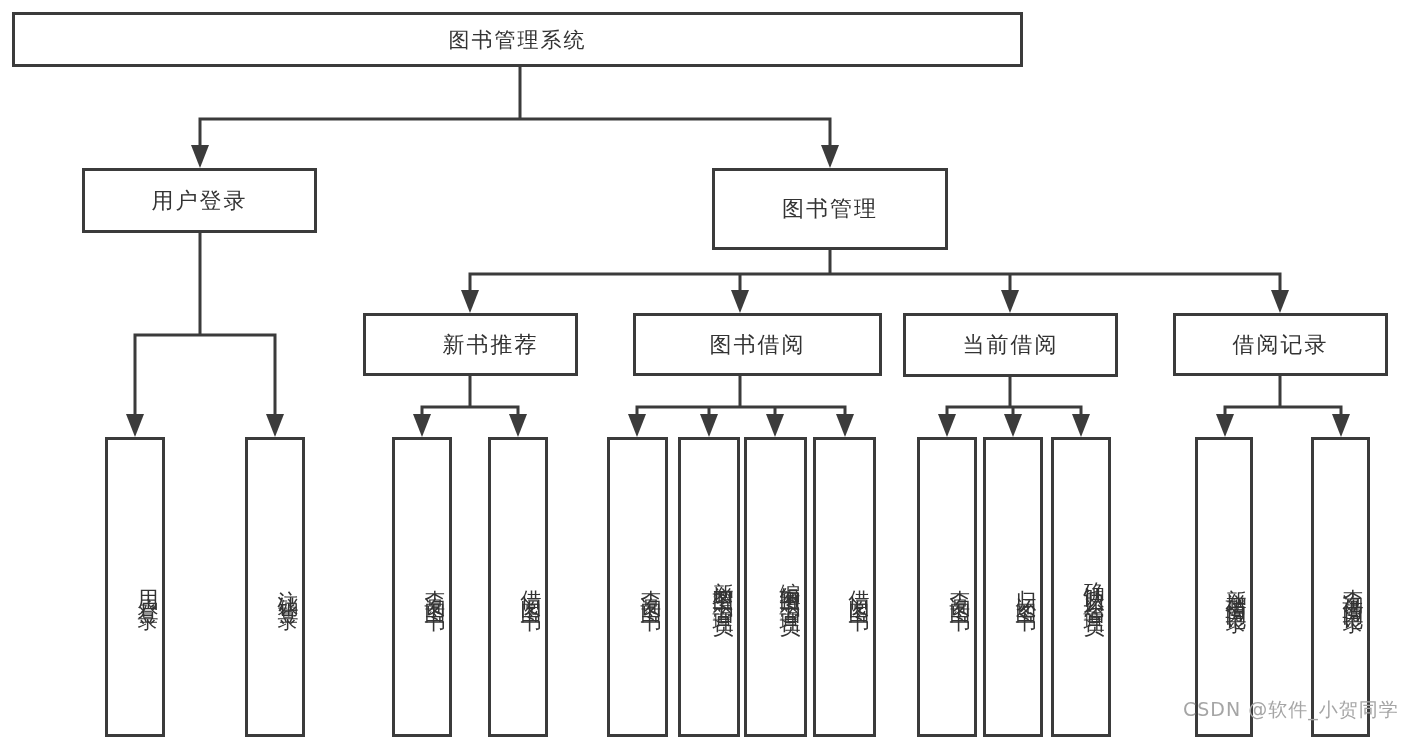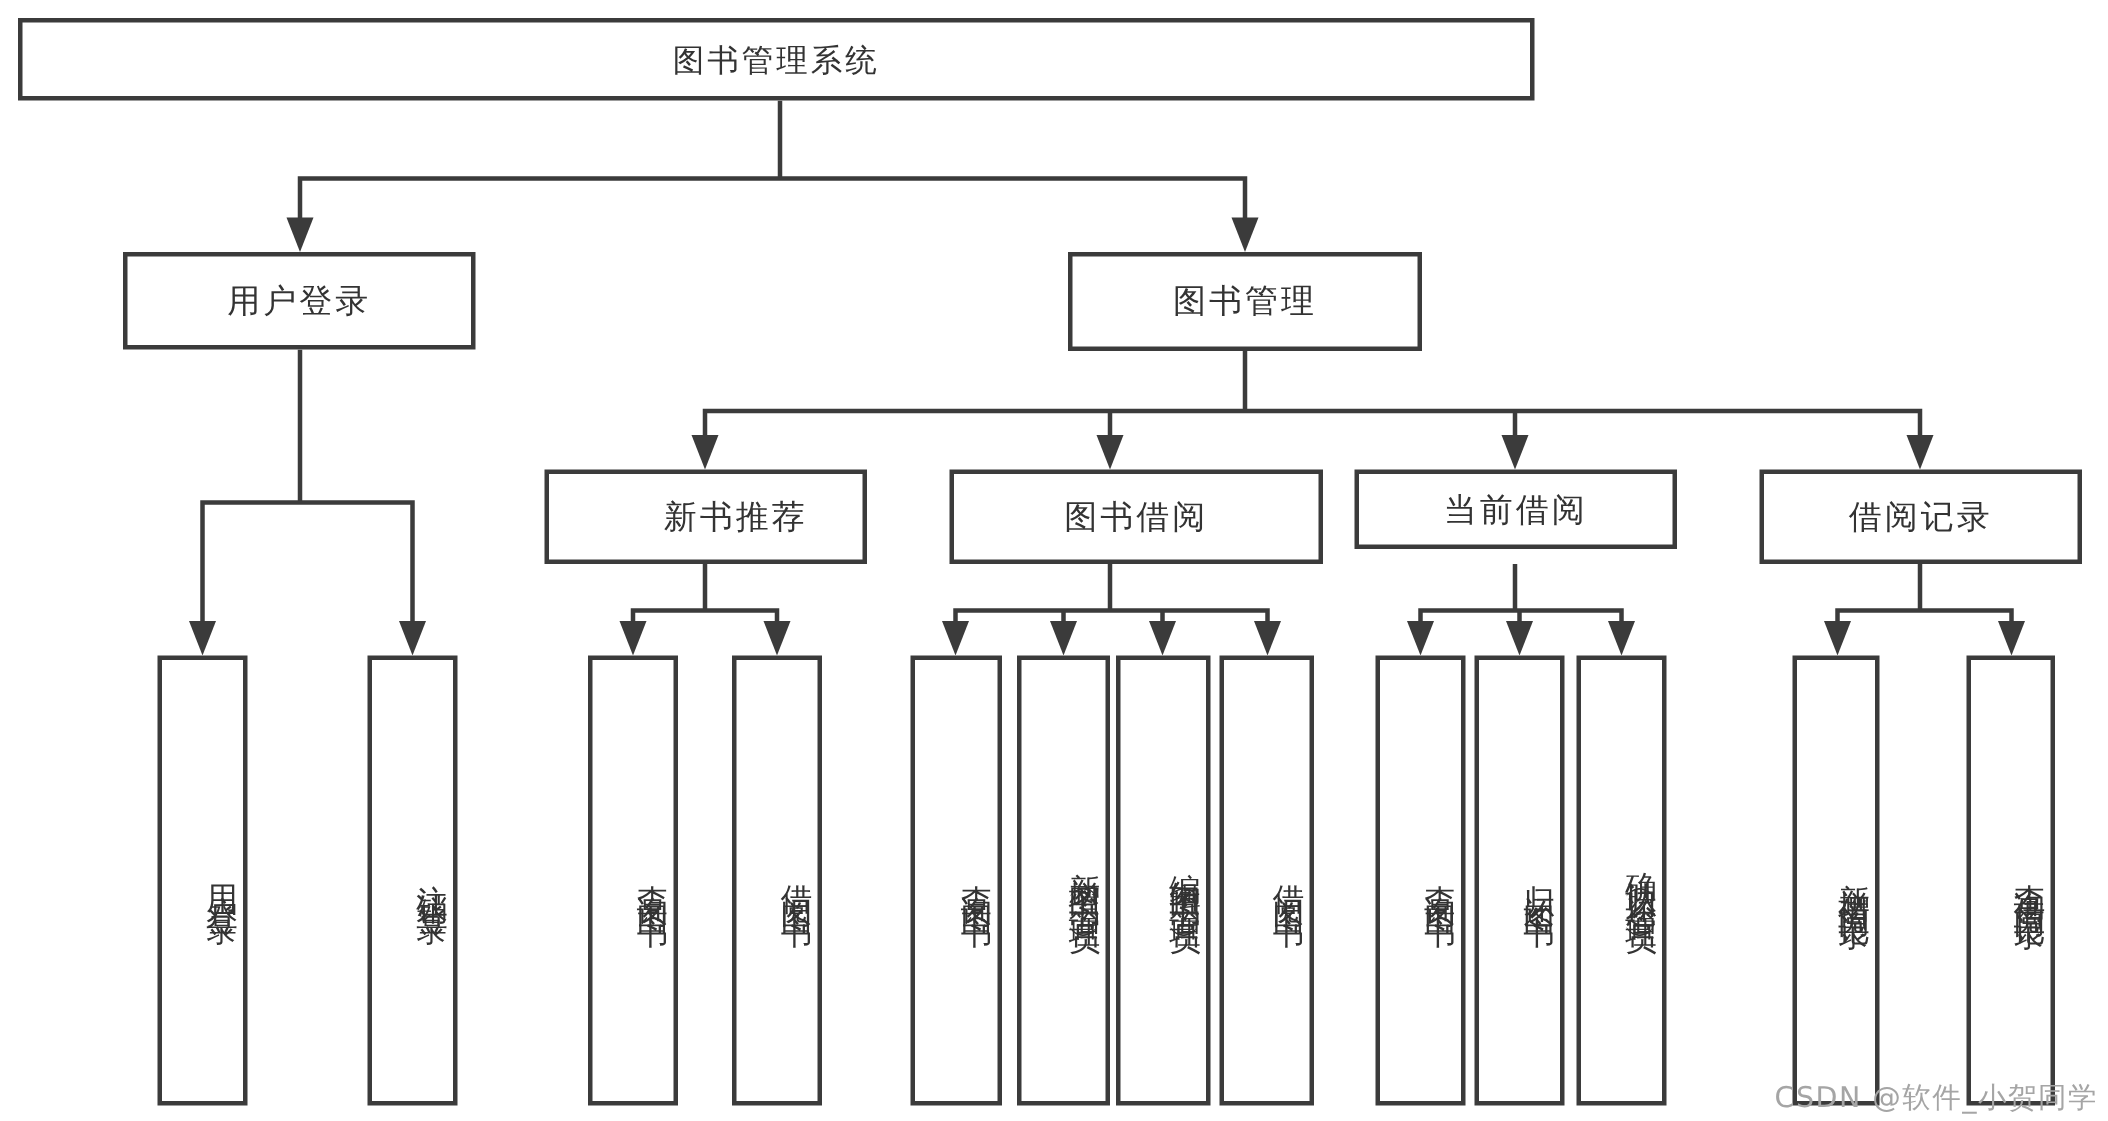--- a/index.html
+++ b/index.html
@@ -50,21 +50,21 @@
     text-align: center;
     font-size: 21px;
     letter-spacing: 7px;
   }
   .leaf.long {
     letter-spacing: 5px;
   }
   .watermark {
     position: absolute;
     left: 1183px;
-    top: 719px;
+    top: 697px;
     font-size: 19px;
     color: #a5a5a5;
     letter-spacing: 1px;
     white-space: nowrap;
   }
 </style>
 </head>
 <body>
 
 <div class="stage">
@@ -98,25 +98,25 @@
       <polygon points="1004,414 1022,414 1013,437"></polygon>
       <polygon points="1072,414 1090,414 1081,437"></polygon>
       <polygon points="1216,414 1234,414 1225,437"></polygon>
       <polygon points="1332,414 1350,414 1341,437"></polygon>
     </g>
   </svg>
 
   <div class="box hbox root-box" style="left:12px; top:12px; width:1011px; height:55px;">图书管理系统</div>
 
   <div class="box hbox" style="left:82px; top:168px; width:235px; height:65px;">用户登录</div>
-  <div class="box hbox" style="left:712px; top:168px; width:236px; height:66px;">图书管理</div>
+  <div class="box hbox" style="left:712px; top:168px; width:236px; height:82px;">图书管理</div>
 
   <div class="box hbox" style="left:363px; top:313px; width:215px; height:63px;padding-left:40px;">新书推荐</div>
   <div class="box hbox" style="left:633px; top:313px; width:249px; height:63px;">图书借阅</div>
-  <div class="box hbox" style="left:903px; top:313px; width:215px; height:53px;text-align:right;">当前借阅</div>
+  <div class="box hbox" style="left:903px; top:313px; width:215px; height:64px;text-align:right;">当前借阅</div>
   <div class="box hbox" style="left:1173px; top:313px; width:215px; height:63px;">借阅记录</div>
 
   <div class="box leaf" style="left:105px; width:60px;">用户登录</div>
   <div class="box leaf" style="left:245px; width:60px;">注销登录</div>
 
   <div class="box leaf" style="left:392px; width:60px;">查询图书</div>
   <div class="box leaf" style="left:488px; width:60px;">借阅图书</div>
 
   <div class="box leaf" style="left:607px; width:61px;">查询图书</div>
   <div class="box leaf long" style="left:678px; width:62px;">新增图书（管理员）</div>

